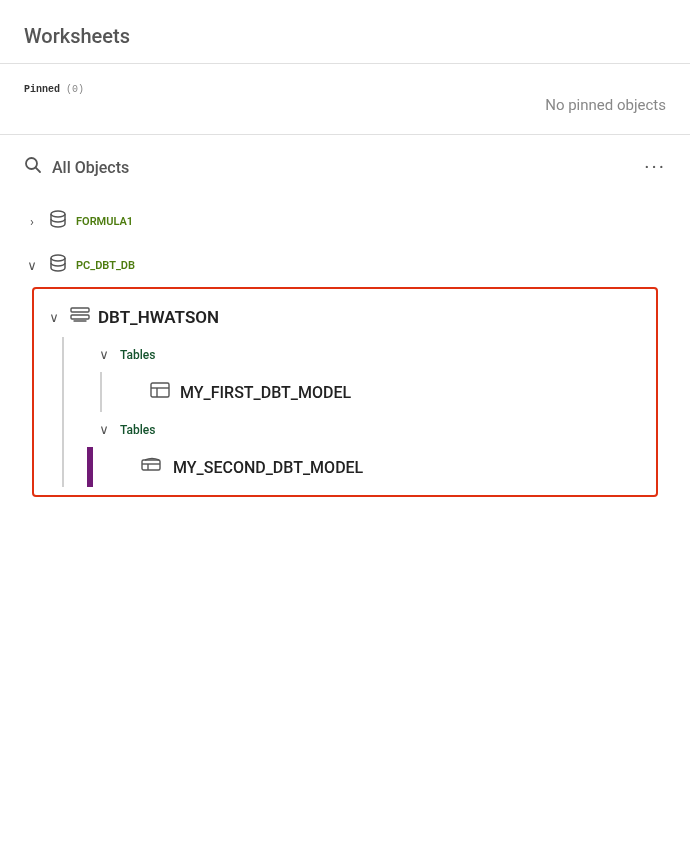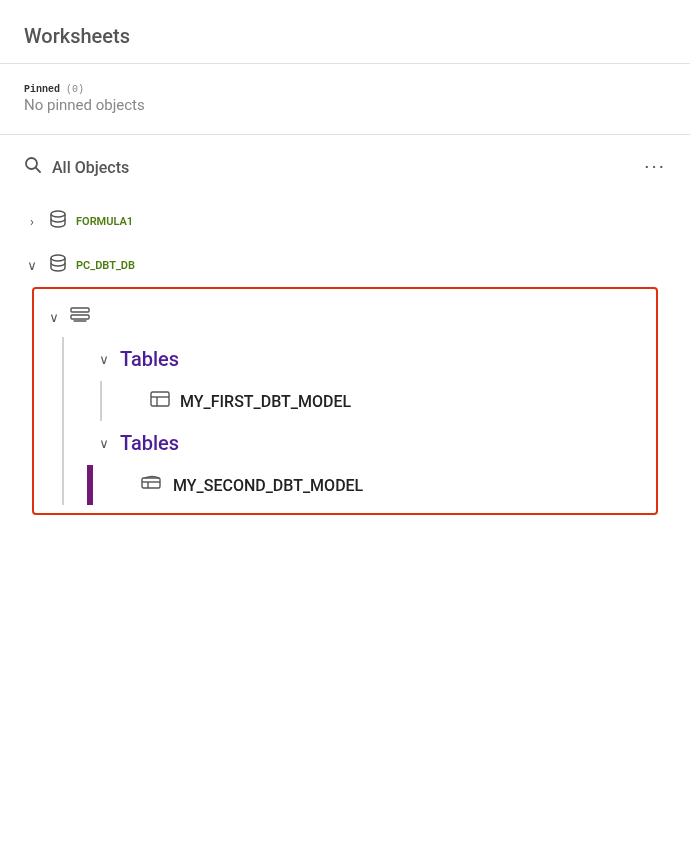--- a/index.html
+++ b/index.html
@@ -61,20 +61,21 @@
     }
 
     .pinned-count {
       font-weight: 400;
       color: #888888;
     }
 
     .pinned-empty {
       font-size: 15px;
       color: #888888;
+      text-align: right;
     }
 
     
     .objects-section {
       padding: 20px 24px 0 24px;
     }
 
     .objects-header {
       display: flex;
       align-items: center;
@@ -170,22 +171,22 @@
 
     .category-row {
       display: flex;
       align-items: center;
       padding: 10px 12px;
       gap: 8px;
       cursor: pointer;
     }
 
     .category-label {
-      font-size: 20px;
-      color: #4c1d95;
+      font-size: 12px;
+      color: #14532d;
       font-weight: 500;
     }
 
     
     .object-row {
       display: flex;
       align-items: flex-end;
       padding: 10px 12px 10px 48px;
       gap: 10px;
       cursor: pointer;
@@ -264,20 +265,21 @@
 
         <div class="schema-row">
           <span class="chevron">∨</span>
           <span class="schema-icon">
             <svg width="20" height="16" viewBox="0 0 20 16" fill="none" xmlns="http://www.w3.org/2000/svg">
               <rect x="1" y="1" width="18" height="4" rx="1" stroke="#555" stroke-width="1.4"></rect>
               <rect x="1" y="8" width="18" height="4" rx="1" stroke="#555" stroke-width="1.4"></rect>
               <line x1="4" y1="14" x2="16" y2="14" stroke="#555" stroke-width="1.4" stroke-linecap="round"></line>
             </svg>
           </span>
+          <span class="schema-label">DBT_HWATSON</span>
         </div>
 
         <div style="padding-left: 28px;">
           <div style="border-left: 2px solid #d0d0d0; padding-left: 20px;">
 
             <div class="category-row">
               <span class="chevron">∨</span>
               <span class="category-label">Tables</span>
             </div>
 

